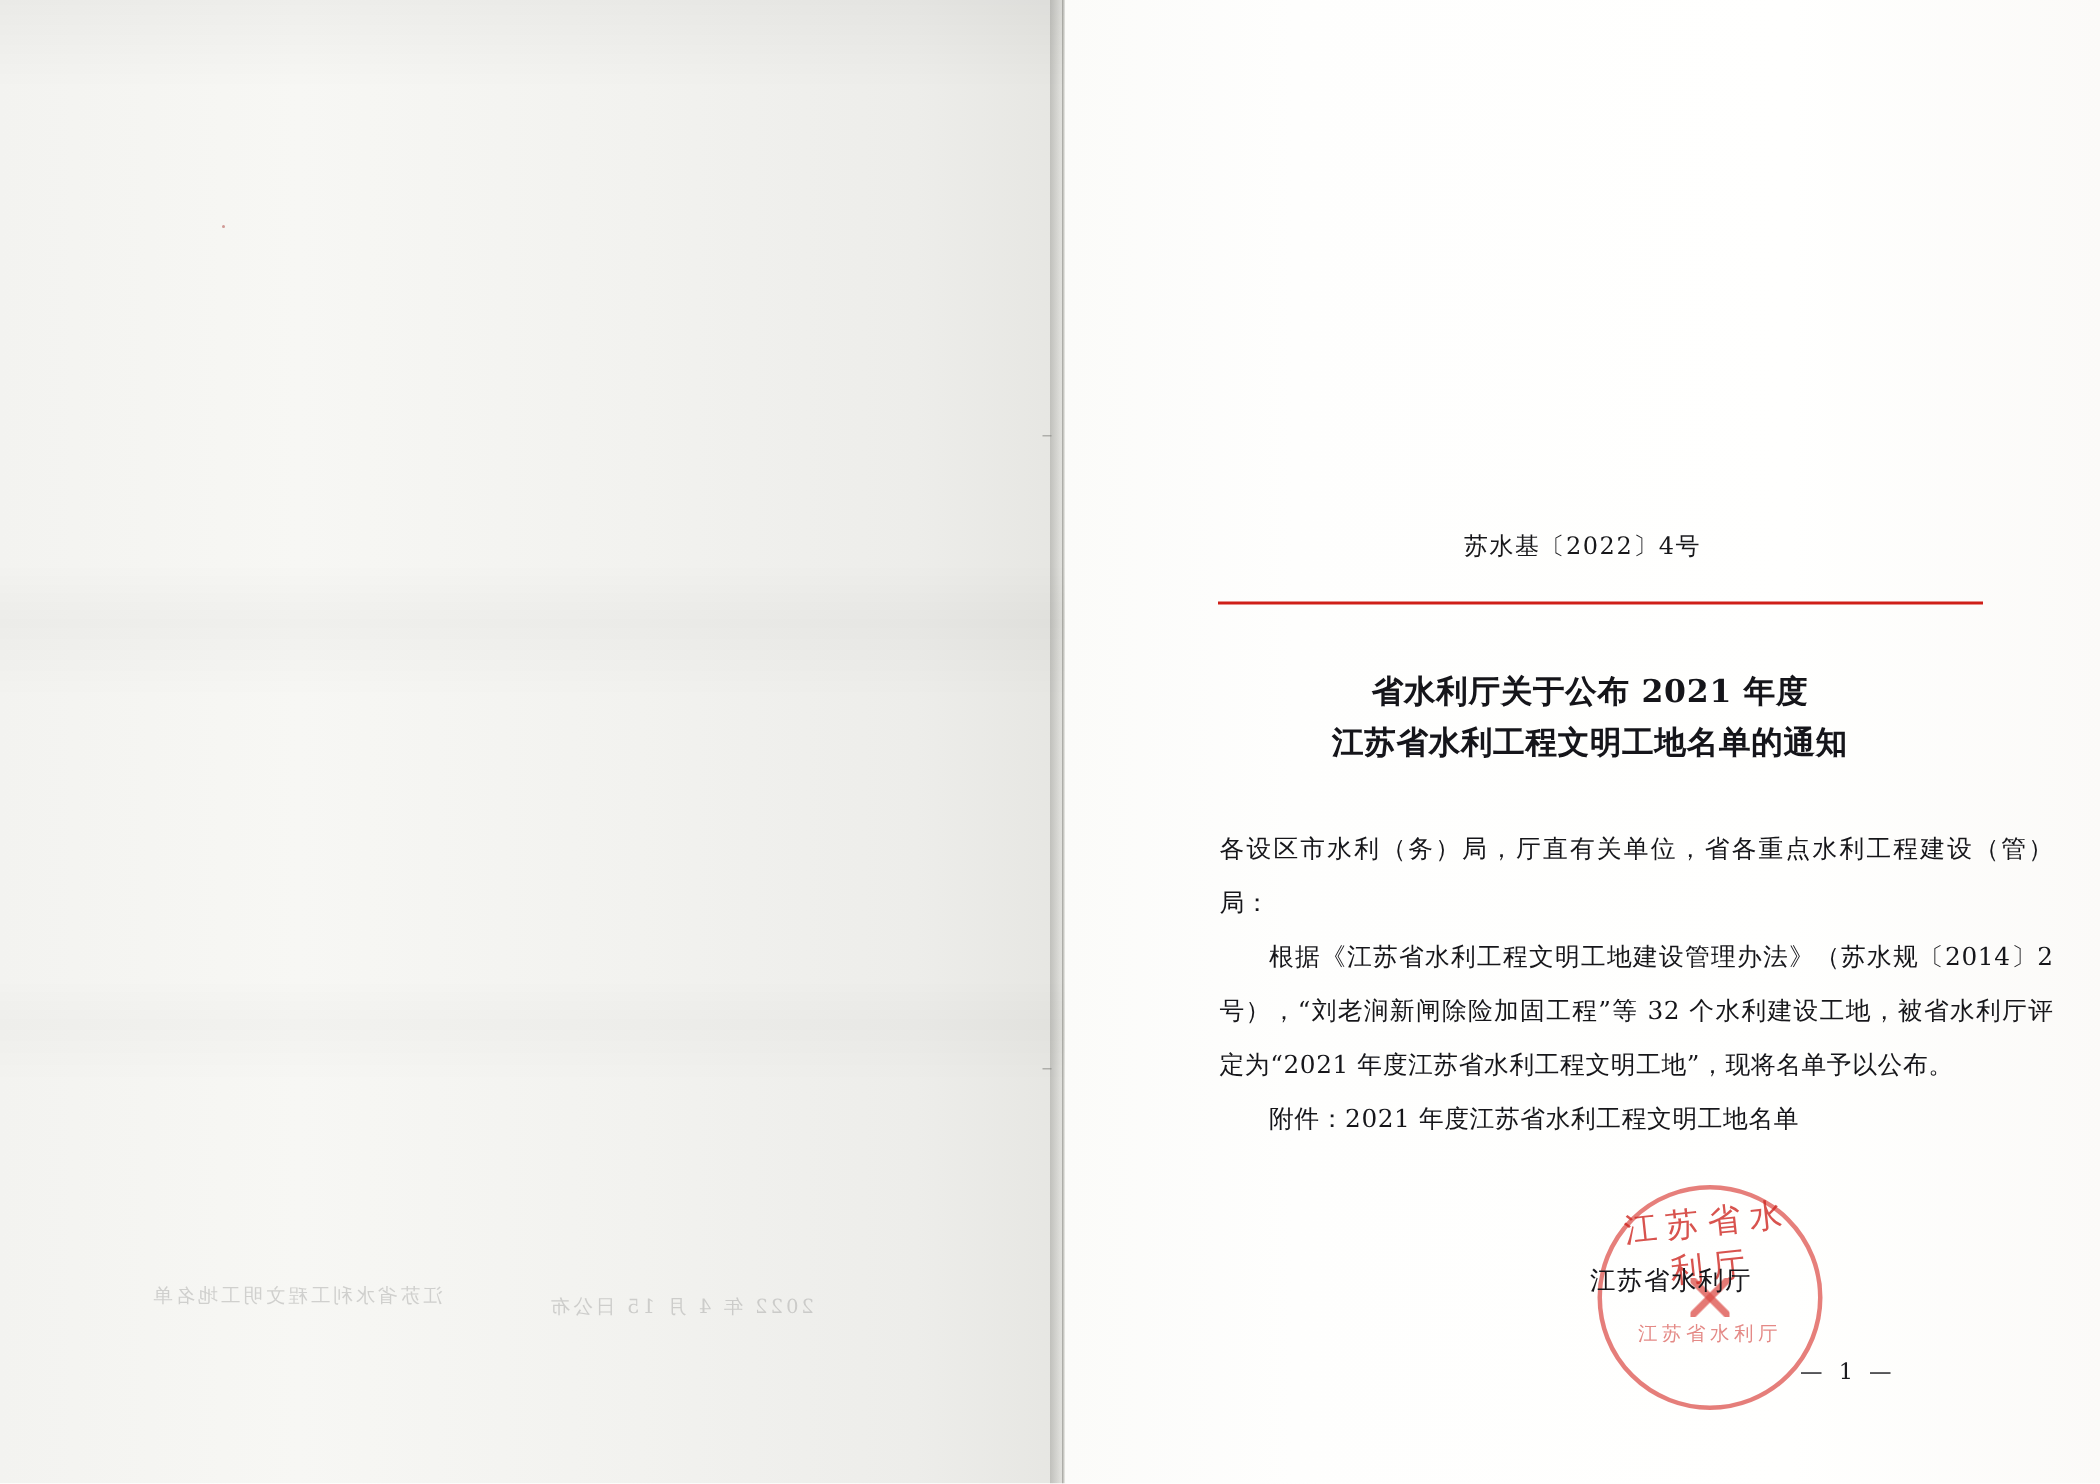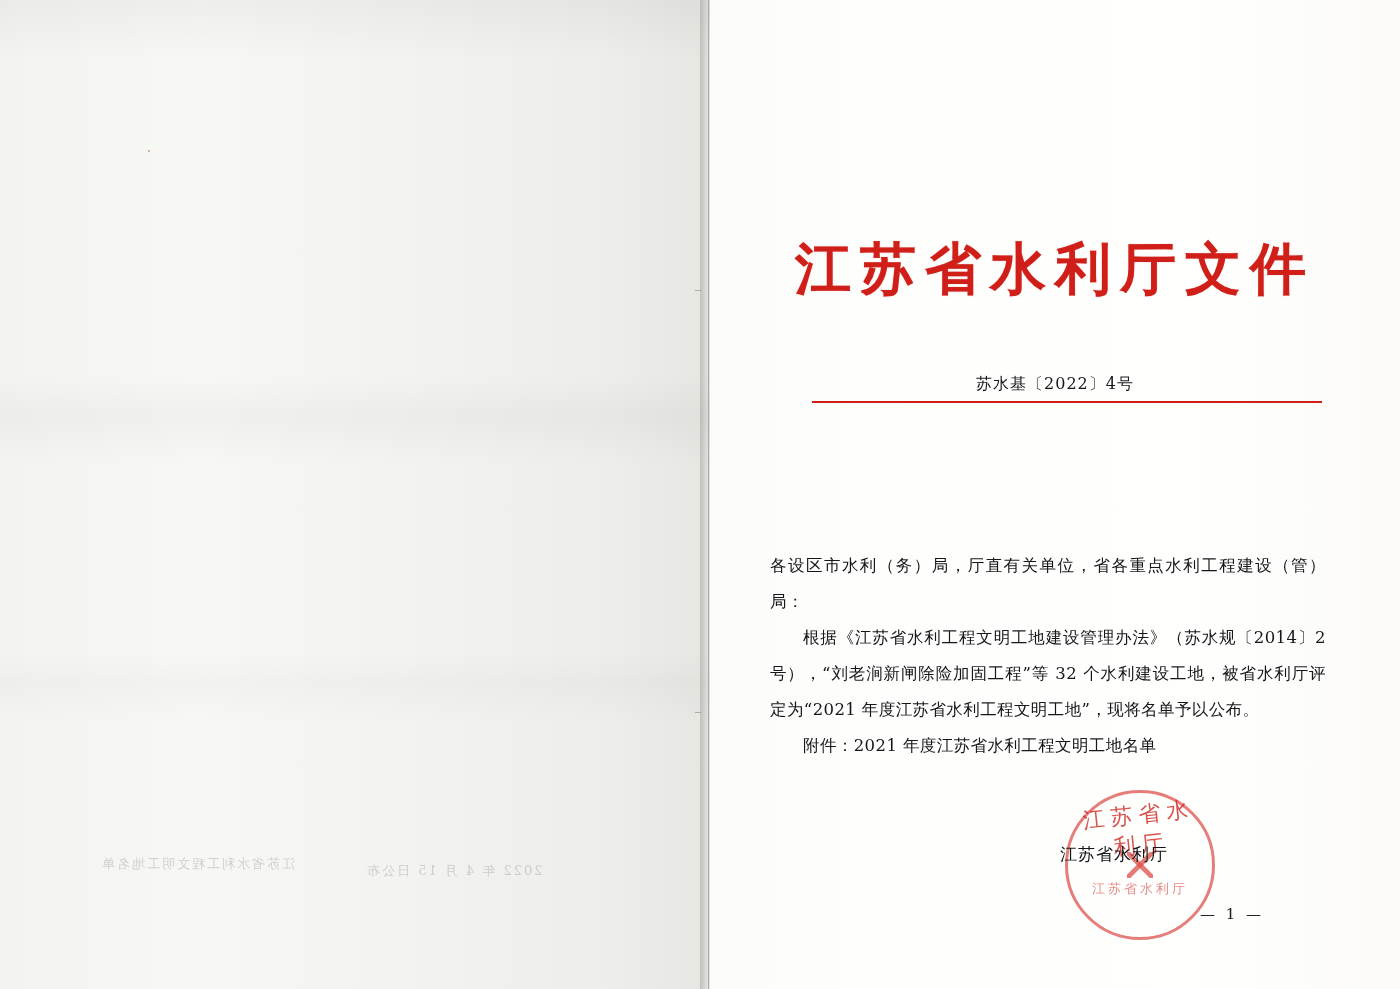--- a/index.html
+++ b/index.html
@@ -78,21 +78,21 @@
     color: #cf1f18;
     font-size: 56px;
     letter-spacing: 9px;
     font-weight: 700;
     font-family: "DejaVu Serif", serif;
     text-shadow: 0 0 1px rgba(207,31,24,0.5);
   }
   .doc-number {
     position: absolute;
     left: 735px;
-    top: 374px;
+    top: 354px;
     width: 640px;
     text-align: center;
     font-size: 16px;
     color: #17171a;
     letter-spacing: 1px;
   }
   .red-rule {
     position: absolute;
     left: 812px;
     top: 401px;
@@ -109,21 +109,21 @@
     font-size: 21px;
     font-weight: 700;
     line-height: 34px;
     color: #15151a;
     letter-spacing: 0.5px;
   }
   .subject div { white-space: nowrap; }
 
   .body-block {
     position: absolute;
-    left: 770px;
+    left: 813px;
     top: 548px;
     width: 556px;
     font-size: 16.5px;
     line-height: 36px;
     color: #16161a;
     letter-spacing: 0.4px;
     text-align: justify;
   }
   .body-block p { margin: 0; }
   .indent { text-indent: 2em; }
@@ -215,24 +215,27 @@
 
   <div class="fold"></div>
   <div class="fold-line"></div>
   <div class="hairline" style="top:290px;"></div>
   <div class="hairline" style="top:712px;"></div>
 
   <div class="recto">
     
   </div>
 
-  <div class="doc-title">江苏省水利厅文件</div>
   <div class="doc-number">苏水基〔2022〕4号</div>
   <div class="red-rule"></div>
 
+  <div class="subject">
+    <div>省水利厅关于公布 2021 年度</div>
+    <div>江苏省水利工程文明工地名单的通知</div>
+  </div>
 
   <div class="body-block">
     <p>各设区市水利（务）局，厅直有关单位，省各重点水利工程建设（管）局：</p>
     <p class="indent">根据《江苏省水利工程文明工地建设管理办法》（苏水规〔2014〕2 号），“刘老涧新闸除险加固工程”等 32 个水利建设工地，被省水利厅评定为“2021 年度江苏省水利工程文明工地”，现将名单予以公布。</p>
     <p class="indent">附件：2021 年度江苏省水利工程文明工地名单</p>
   </div>
 
   <div class="seal"></div>
   <div class="seal-text">江苏省水利厅</div>
   <div class="seal-arc">江苏省水利厅</div>

